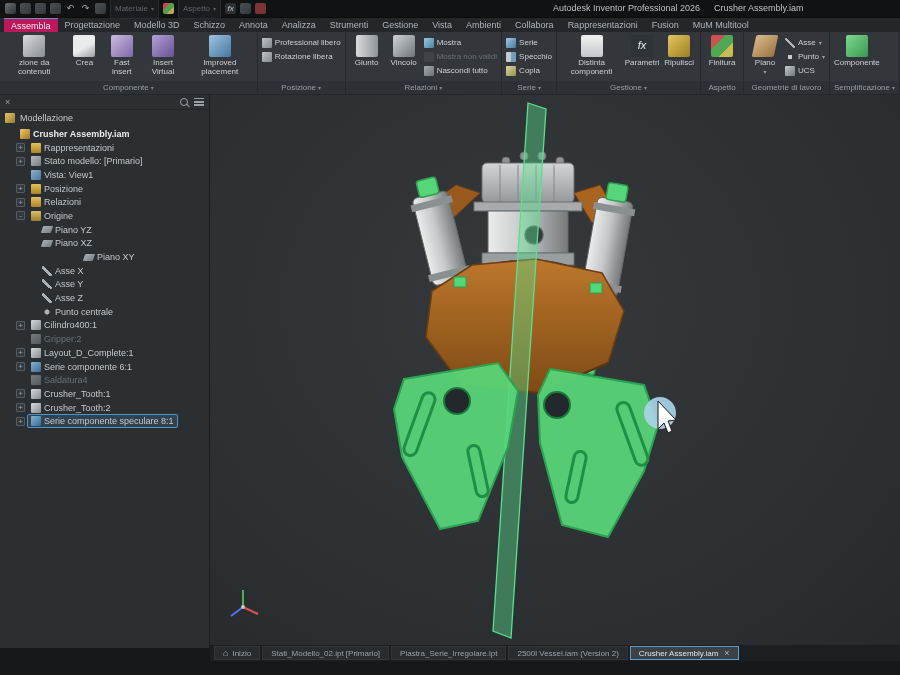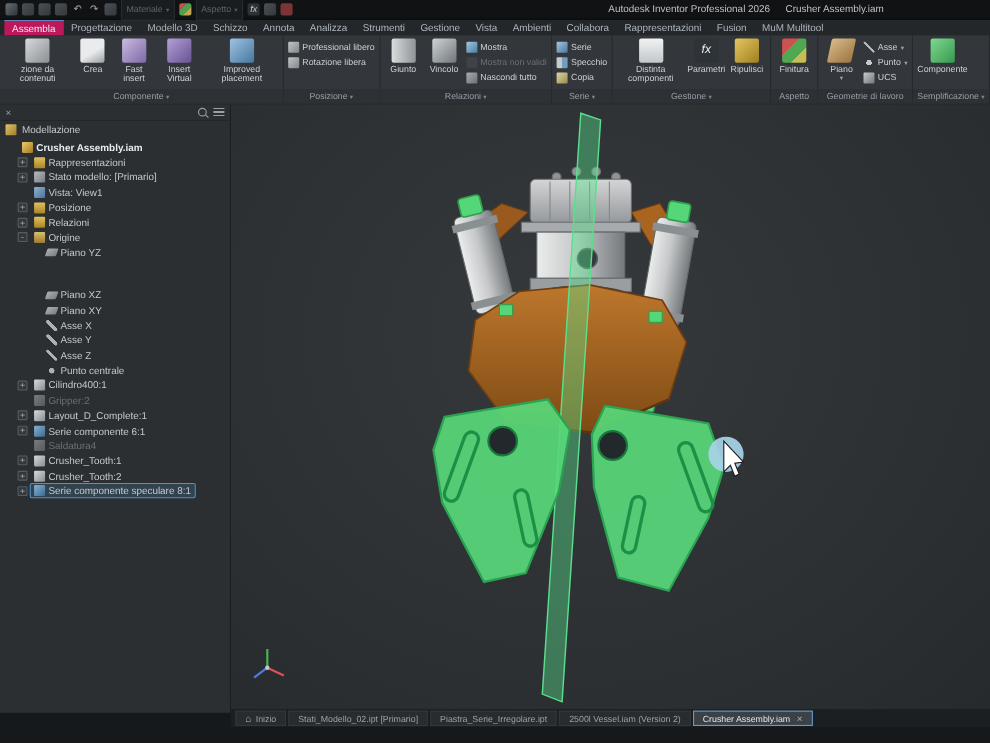--- a/index.html
+++ b/index.html
@@ -366,28 +366,28 @@
           <span class="tlabel">Origine</span>
         </span>
       </div>
       <div class="trow" style="padding-left: 27px;">
         <span class="expander"></span>
         <span class="tin">
           <span class="ticon ti-plane"></span>
           <span class="tlabel">Piano YZ</span>
         </span>
       </div>
-      <div class="trow" style="padding-left: 27px; margin-top: 25px;">
+      <div class="trow" style="padding-left: 27px;">
         <span class="expander"></span>
         <span class="tin">
           <span class="ticon ti-plane"></span>
           <span class="tlabel">Piano XZ</span>
         </span>
       </div>
-      <div class="trow" style="padding-left: 27px;">
+      <div class="trow" style="padding-left: 27px; margin-left: 42px;">
         <span class="expander"></span>
         <span class="tin">
           <span class="ticon ti-plane"></span>
           <span class="tlabel">Piano XY</span>
         </span>
       </div>
       <div class="trow" style="padding-left: 27px;">
         <span class="expander"></span>
         <span class="tin">
           <span class="ticon ti-axis"></span>

